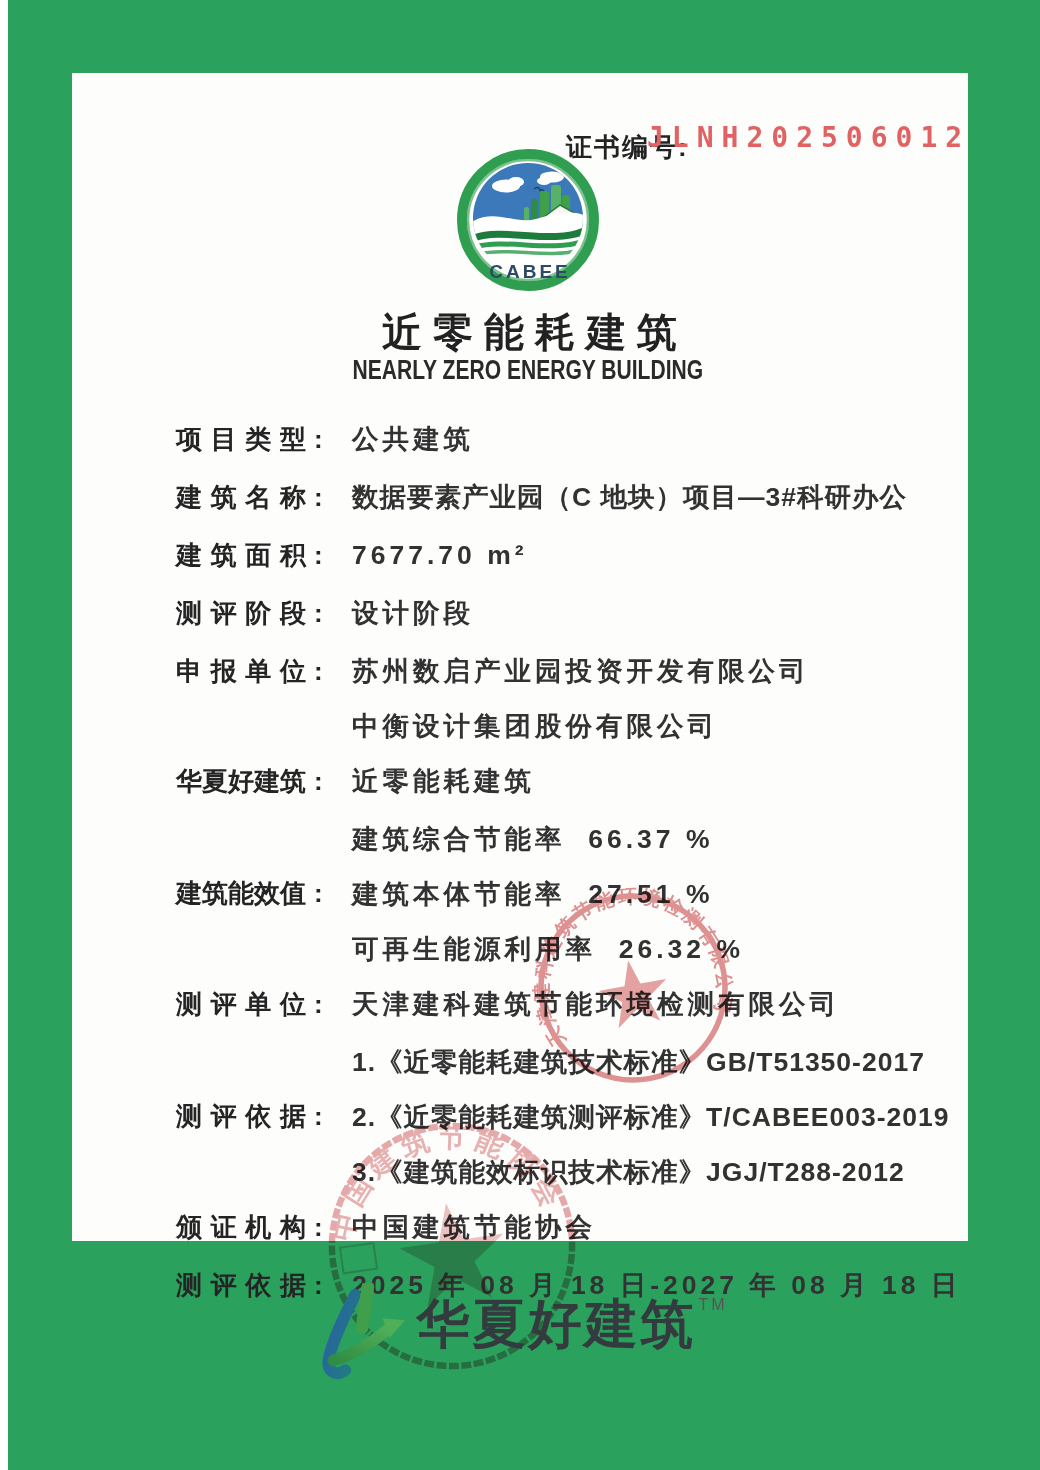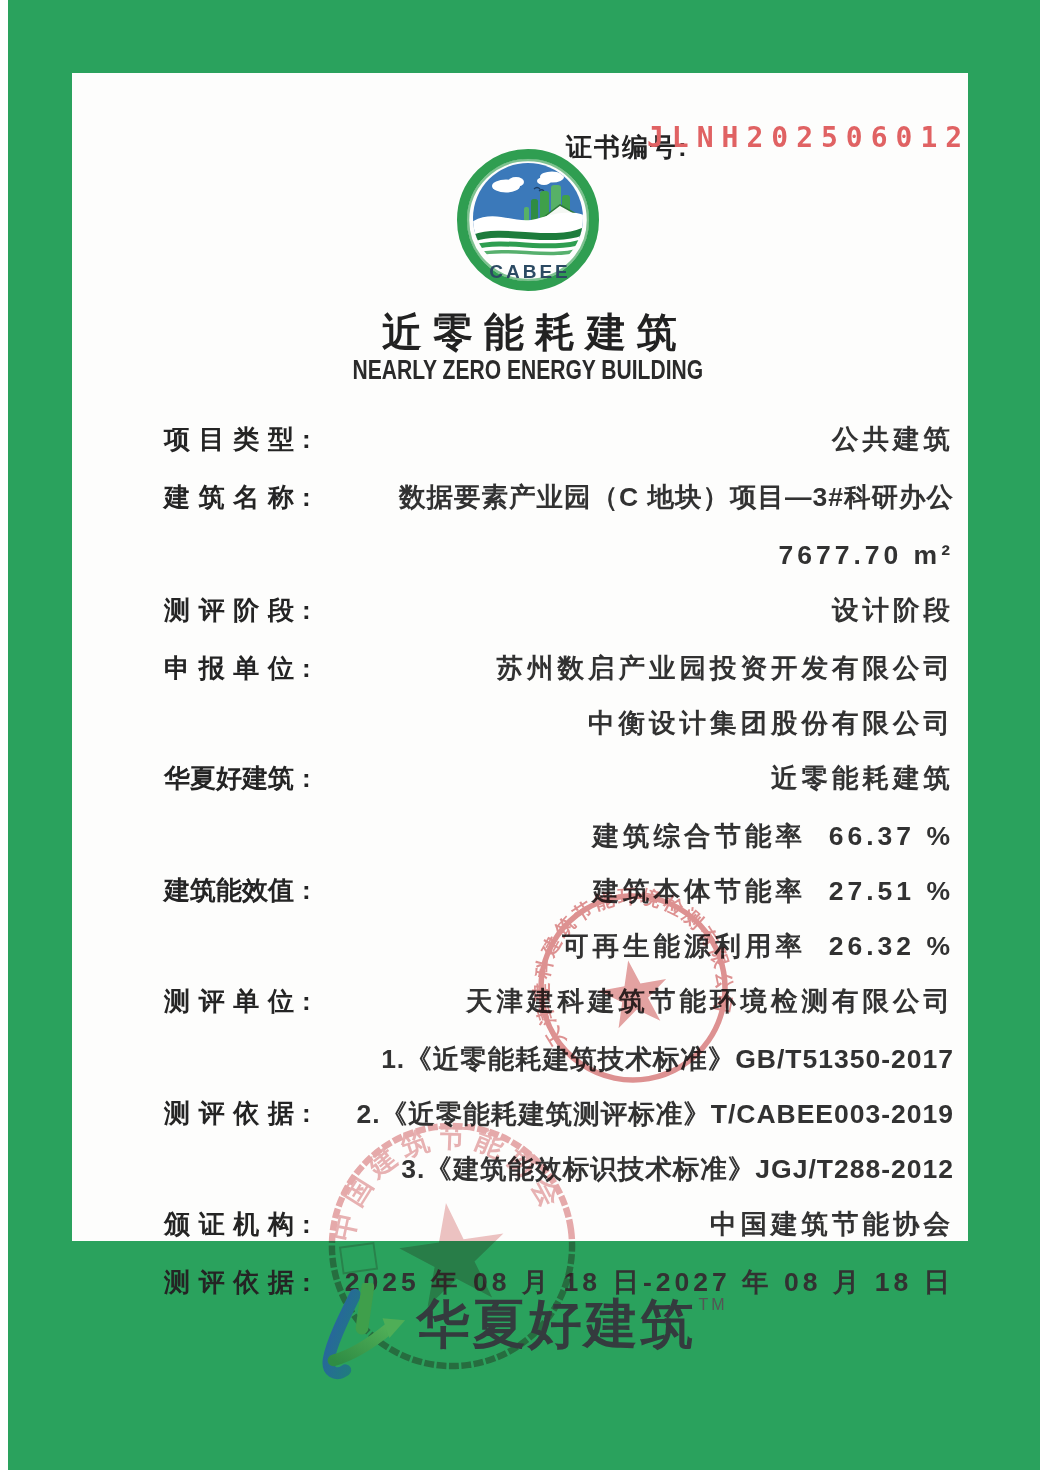--- a/index.html
+++ b/index.html
@@ -18,30 +18,30 @@
   .logo{position:absolute;left:376px;top:68px;width:160px;height:160px;}
 
   
   .title{position:absolute;left:0;right:0;top:232px;text-align:center;padding-left:30px;
          font-size:40px;font-weight:bold;color:#222;letter-spacing:11px;white-space:pre;}
   .subtitle{position:absolute;left:0;right:0;top:282px;text-align:center;padding-left:16px;}
   .subtitle span{display:inline-block;transform:scaleX(0.78);transform-origin:center;
          font-size:27px;font-weight:bold;color:#2a2a2a;letter-spacing:0px;white-space:pre;}
 
   
-  .fields{position:absolute;left:92px;top:339px;width:790px;}
+  .fields{position:absolute;left:104px;top:339px;width:790px;}
   .row{display:flex;align-items:flex-start;}
   .row.center{align-items:center;}
   .lcell{width:176px;flex:0 0 176px;line-height:55px;white-space:nowrap;color:#242424;}
   .flabel{display:inline-block;width:130px;text-align:justify;text-align-last:justify;
           font-size:26px;font-weight:600;vertical-align:top;}
   .fcolon{display:inline-block;font-size:26px;font-weight:600;margin-left:8px;}
   .fvalues{flex:1;}
   .fvalues .vline{line-height:55px;font-size:26.5px;font-weight:600;color:#323232;
-          letter-spacing:4px;white-space:pre;text-align:right;}
+          letter-spacing:4px;white-space:pre;}
   .fvalues .vline.tight{letter-spacing:1px;}
 
   
   .stamp{position:absolute;mix-blend-mode:multiply;pointer-events:none;}
   .stamp.upper{left:459px;top:813px;width:204px;height:204px;opacity:0.62;transform:rotate(-10deg);}
   .stamp.lower{left:251px;top:1044px;width:258px;height:258px;opacity:0.48;transform:rotate(-8deg);}
 
   
   .footer{position:absolute;left:0;right:0;top:1212px;display:flex;justify-content:center;
           align-items:flex-start;}
@@ -107,20 +107,21 @@
       </div>
 
       <div class="row">
         <div class="lcell"><span class="flabel">建筑名称</span><span class="fcolon">:</span></div>
         <div class="fvalues">
             <div class="vline tight">数据要素产业园（C 地块）项目—3#科研办公</div>
           </div>
       </div>
 
       <div class="row">
+        <div class="lcell"><span class="flabel">建筑面积</span><span class="fcolon">:</span></div>
         <div class="fvalues">
             <div class="vline">7677.70 m²</div>
           </div>
       </div>
 
       <div class="row">
         <div class="lcell"><span class="flabel">测评阶段</span><span class="fcolon">:</span></div>
         <div class="fvalues">
             <div class="vline">设计阶段</div>
           </div>

